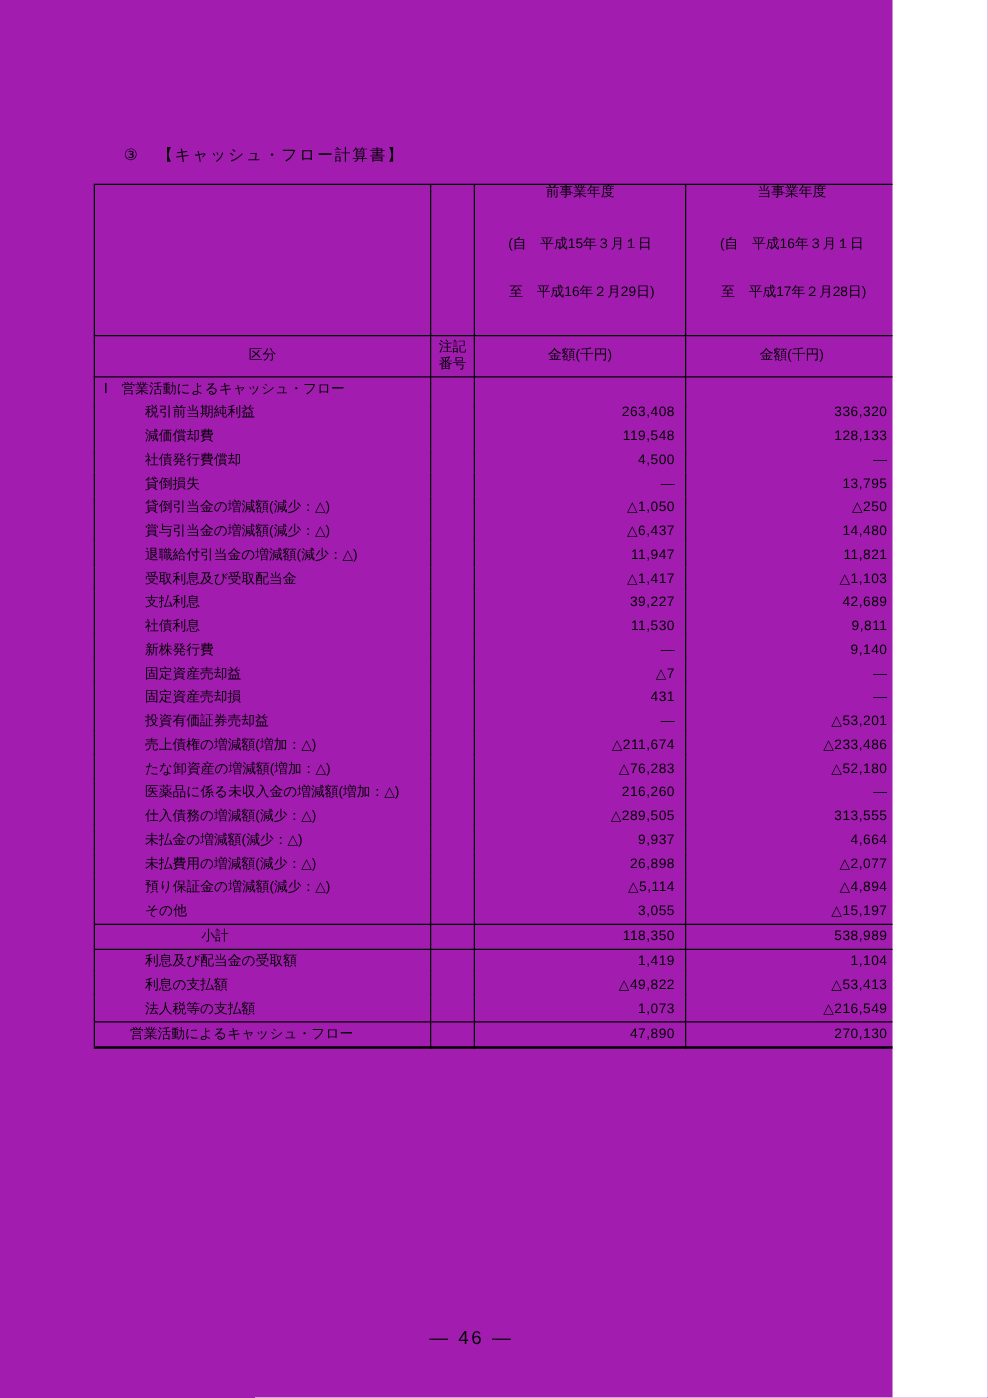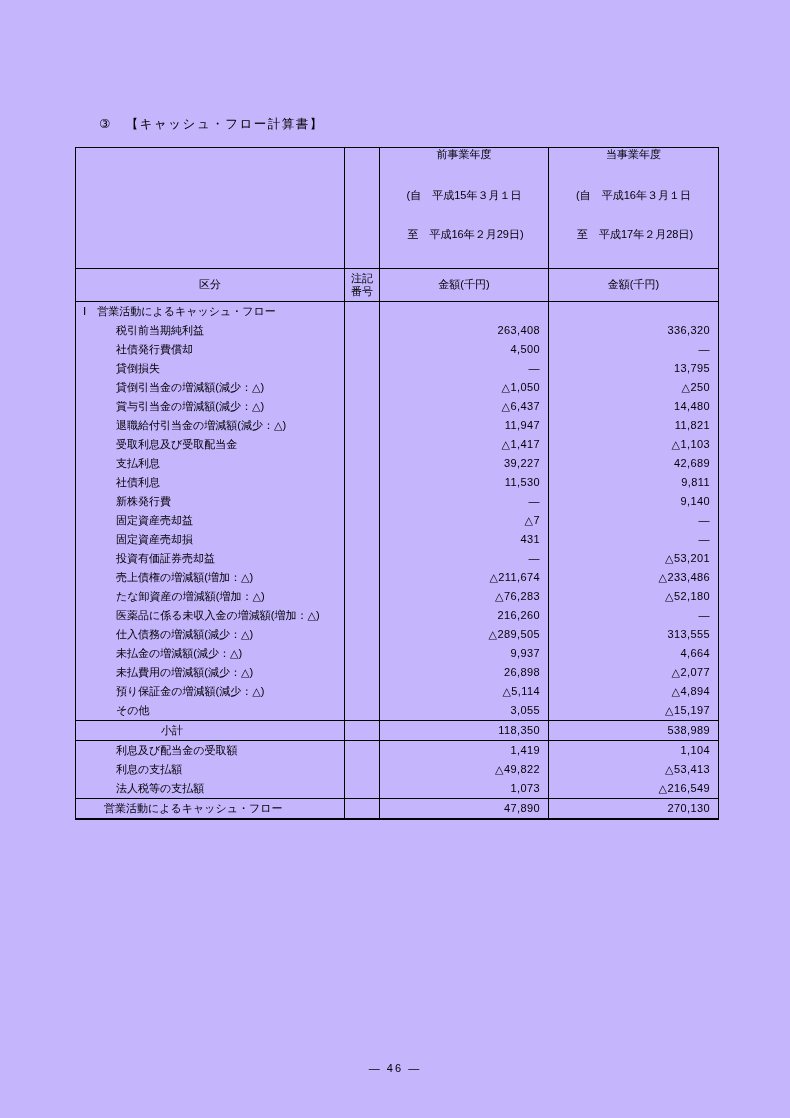--- a/index.html
+++ b/index.html
@@ -1,17 +1,17 @@
 <!DOCTYPE html>
 <html><head>
 <meta charset="utf-8">
 <style>
   html,body { margin:0; padding:0; background:#ffffff; }
   .page {
-    position:relative; width:790px; height:1118px; background:#c4b5fd;
+    position:relative; width:714px; height:1118px; background:#a21caf;
     font-family:"Liberation Sans","DejaVu Sans",sans-serif; color:#000;
     overflow:hidden;
     text-decoration:underline;
   }
   .doc-title {
     position:absolute; left:99px; top:116px;
     font-size:12.5px; letter-spacing:1.5px; white-space:pre;
   }
   table.cf-table {
     position:absolute; left:75px; top:147px; width:643px;
@@ -29,21 +29,21 @@
   tbody td.label { text-align:left; white-space:pre; }
   tbody td.val { text-align:right; padding-right:8px; letter-spacing:0.4px; }
   tr.section td.label { padding-left:7px; }
   tr.item td.label { padding-left:40px; }
   tr.subtotal td { border-top:1px solid #000; border-bottom:1px solid #000; }
   tr.subtotal td.label { padding-left:85px; }
   tr.total td { border-top:1px solid #000; }
   tr.total td.label { padding-left:28px; }
   .footer {
     position:absolute; left:0; width:100%; top:1062px;
-    text-align:center; font-size:11px; letter-spacing:2px;
+    text-align:center; font-size:15px; letter-spacing:2px;padding-left:20px;
   }
 </style>
 </head>
 <body>
 
 <div class="page">
 
   <div class="doc-title">③　【キャッシュ・フロー計算書】</div>
 
   <table class="cf-table">
@@ -89,20 +89,26 @@
           <td class="val"></td>
           <td class="val"></td>
         </tr>
         <tr class="item">
           <td class="label">税引前当期純利益</td>
           <td class="note"></td>
           <td class="val">263,408</td>
           <td class="val">336,320</td>
         </tr>
         <tr class="item">
+          <td class="label">減価償却費</td>
+          <td class="note"></td>
+          <td class="val">119,548</td>
+          <td class="val">128,133</td>
+        </tr>
+        <tr class="item">
           <td class="label">社債発行費償却</td>
           <td class="note"></td>
           <td class="val">4,500</td>
           <td class="val">—</td>
         </tr>
         <tr class="item">
           <td class="label">貸倒損失</td>
           <td class="note"></td>
           <td class="val">—</td>
           <td class="val">13,795</td>

